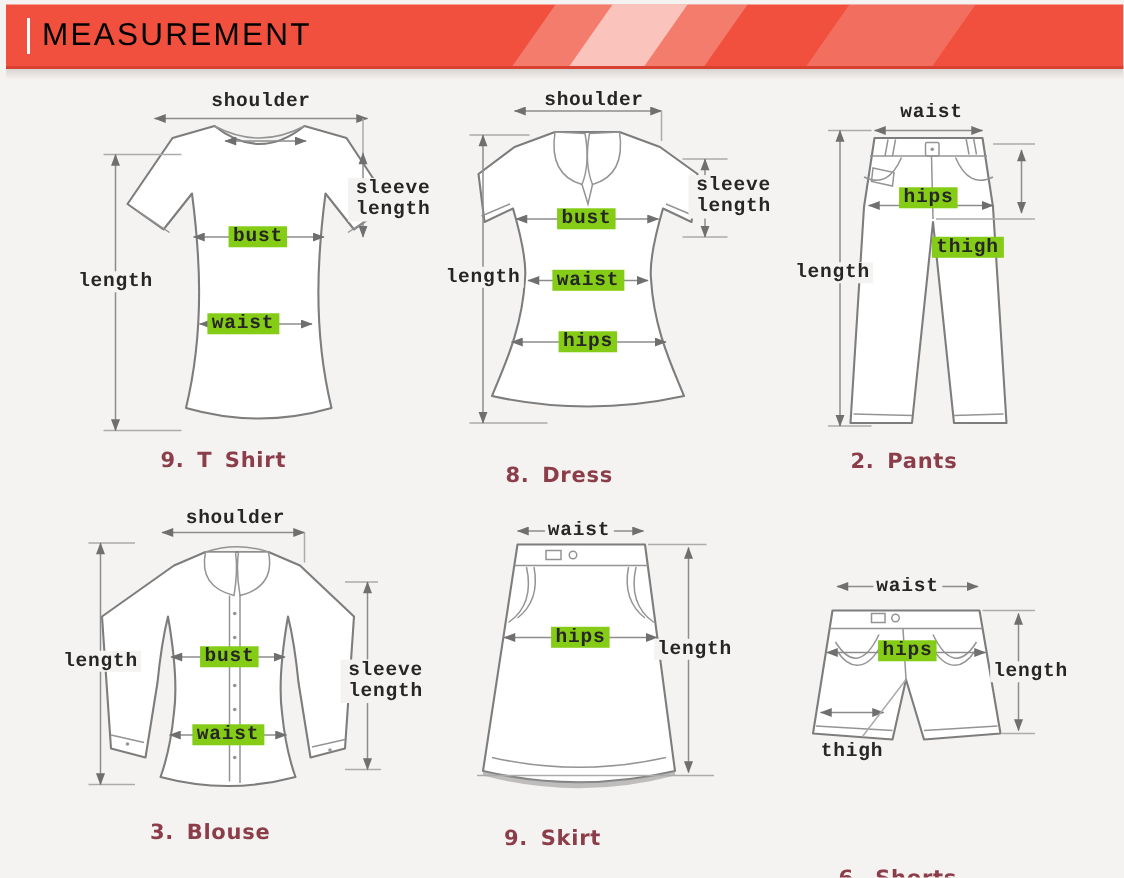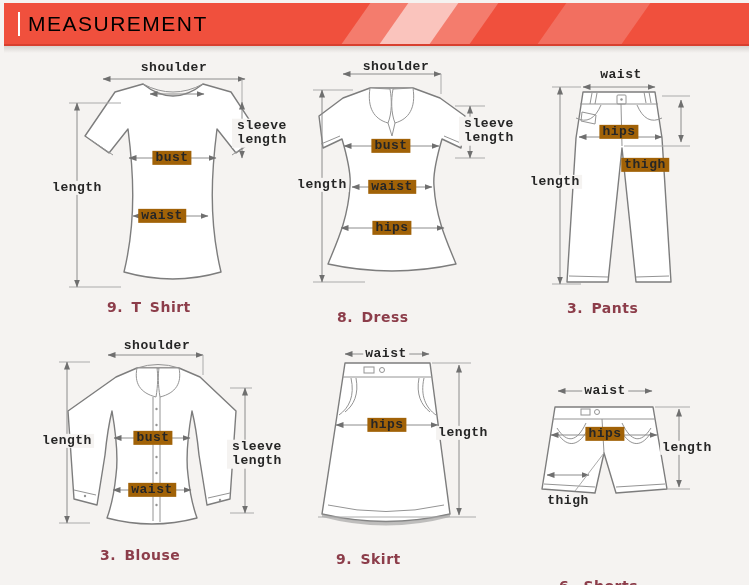--- a/index.html
+++ b/index.html
@@ -37,21 +37,21 @@
   }
   
   .cell{position:absolute;font-family:Liberation Mono, monospace;}
   .cell svg{position:absolute;left:0;top:0;}
   .mlabel{
     position:absolute;transform:translate(-50%,-50%);
     font-size:13px;font-weight:bold;color:#262626;letter-spacing:.5px;
     white-space:nowrap;z-index:3;line-height:1.1;
   }
   .wrap{white-space:normal;width:56px;text-align:center;}
-  .bg-white{background:#a16207;padding:0 3px;}
+  .bg-white{background:#84cc16;padding:0 3px;}
   .bg-page{background:#f5f3f1;padding:0 2px;}
   .caption{
     position:absolute;font-size:14px;font-weight:bold;color:#8c3d4a;
     letter-spacing:.5px;word-spacing:3px;white-space:nowrap;
   }
   
   .garment{fill:#ffffff;stroke:#7d7d7d;stroke-width:1.4;stroke-linejoin:round;}
   .detail{fill:none;stroke:#949494;stroke-width:1;}
   .dfill{fill:#949494;stroke:none;}
   .dim{stroke:#8c8c8c;stroke-width:1;fill:none;}
@@ -166,21 +166,21 @@
       <line class="dim2" x1="27" y1="29" x2="56" y2="29"></line>
       <line class="dim2" x1="27" y1="226" x2="56" y2="226"></line>
       <line class="dim" x1="35" y1="29" x2="35" y2="226" marker-start="url(#aS)" marker-end="url(#aE)"></line>
     </g>
   </svg>
   <span class="mlabel bg-page" style="left:96px;top:17px">waist</span>
   <span class="mlabel bg-white" style="left:94px;top:74px">hips</span>
   <span class="mlabel bg-white" style="left:120px;top:107px">thigh</span>
   <span class="mlabel bg-page" style="left:30px;top:124px">length</span>
 </div>
-<div class="caption" style="left:567px;top:300px">3. Pants</div>
+<div class="caption" style="left:567px;top:300px">2. Pants</div>
 
 <div class="cell" style="left:40px;top:335px;width:250px;height:215px">
   <svg width="250" height="215" viewBox="0 0 250 215">
     <g>
       <path class="garment" d="M76,42 L97,33 L139,33 L160,42 L196,76 L190,164 L167,170 L159,120 C157,100 155,88 152,76 C147,105 146,125 148,140 C150,160 153,172 157,183 Q112,195 67,183 C71,172 74,160 76,140 C78,125 77,105 72,76 C69,88 67,100 65,120 L57,170 L34,164 L28,76 Z"></path>
       <path class="detail" style="fill:#fff" d="M97,33 C94,48 100,58 116,62 C118,50 118,40 117,33 Z"></path>
       <path class="detail" style="fill:#fff" d="M139,33 C142,48 136,58 120,62 C118,50 118,40 119,33 Z"></path>
       <path class="detail" d="M97,33 Q118,26 139,33"></path>
       <line class="detail" x1="113" y1="62" x2="113" y2="186"></line>
       <line class="detail" x1="120" y1="62" x2="120" y2="187"></line>

